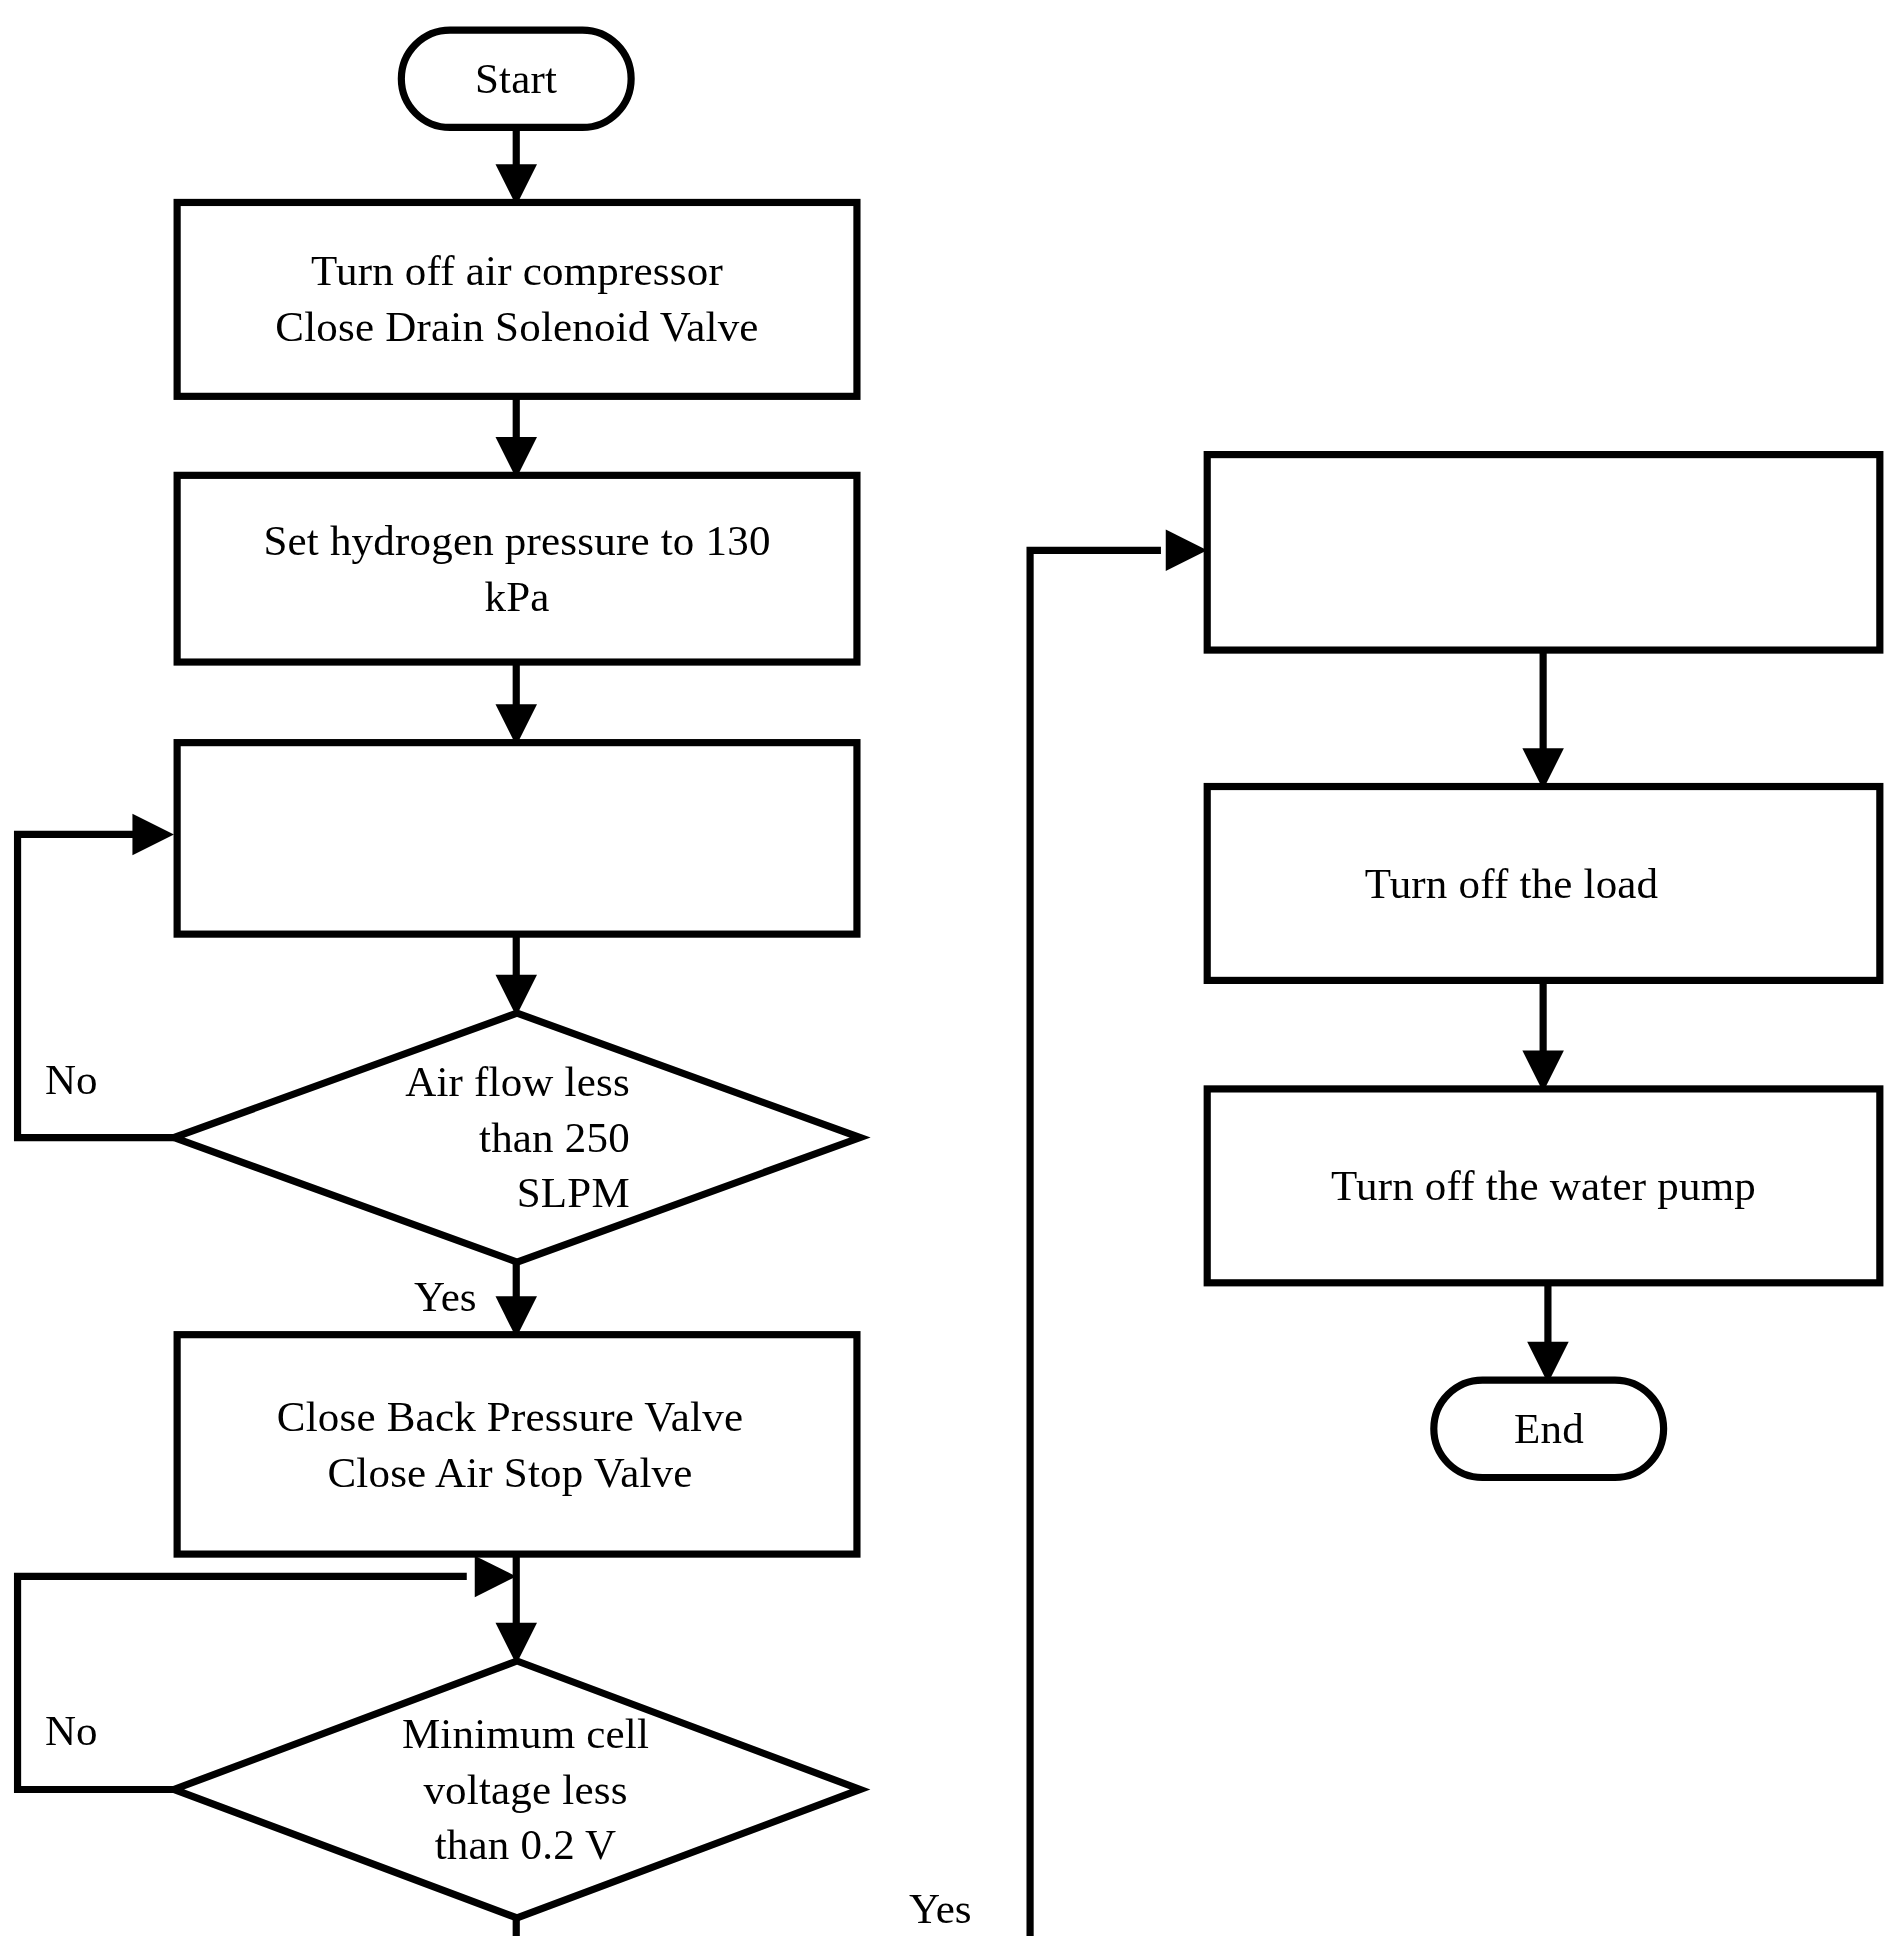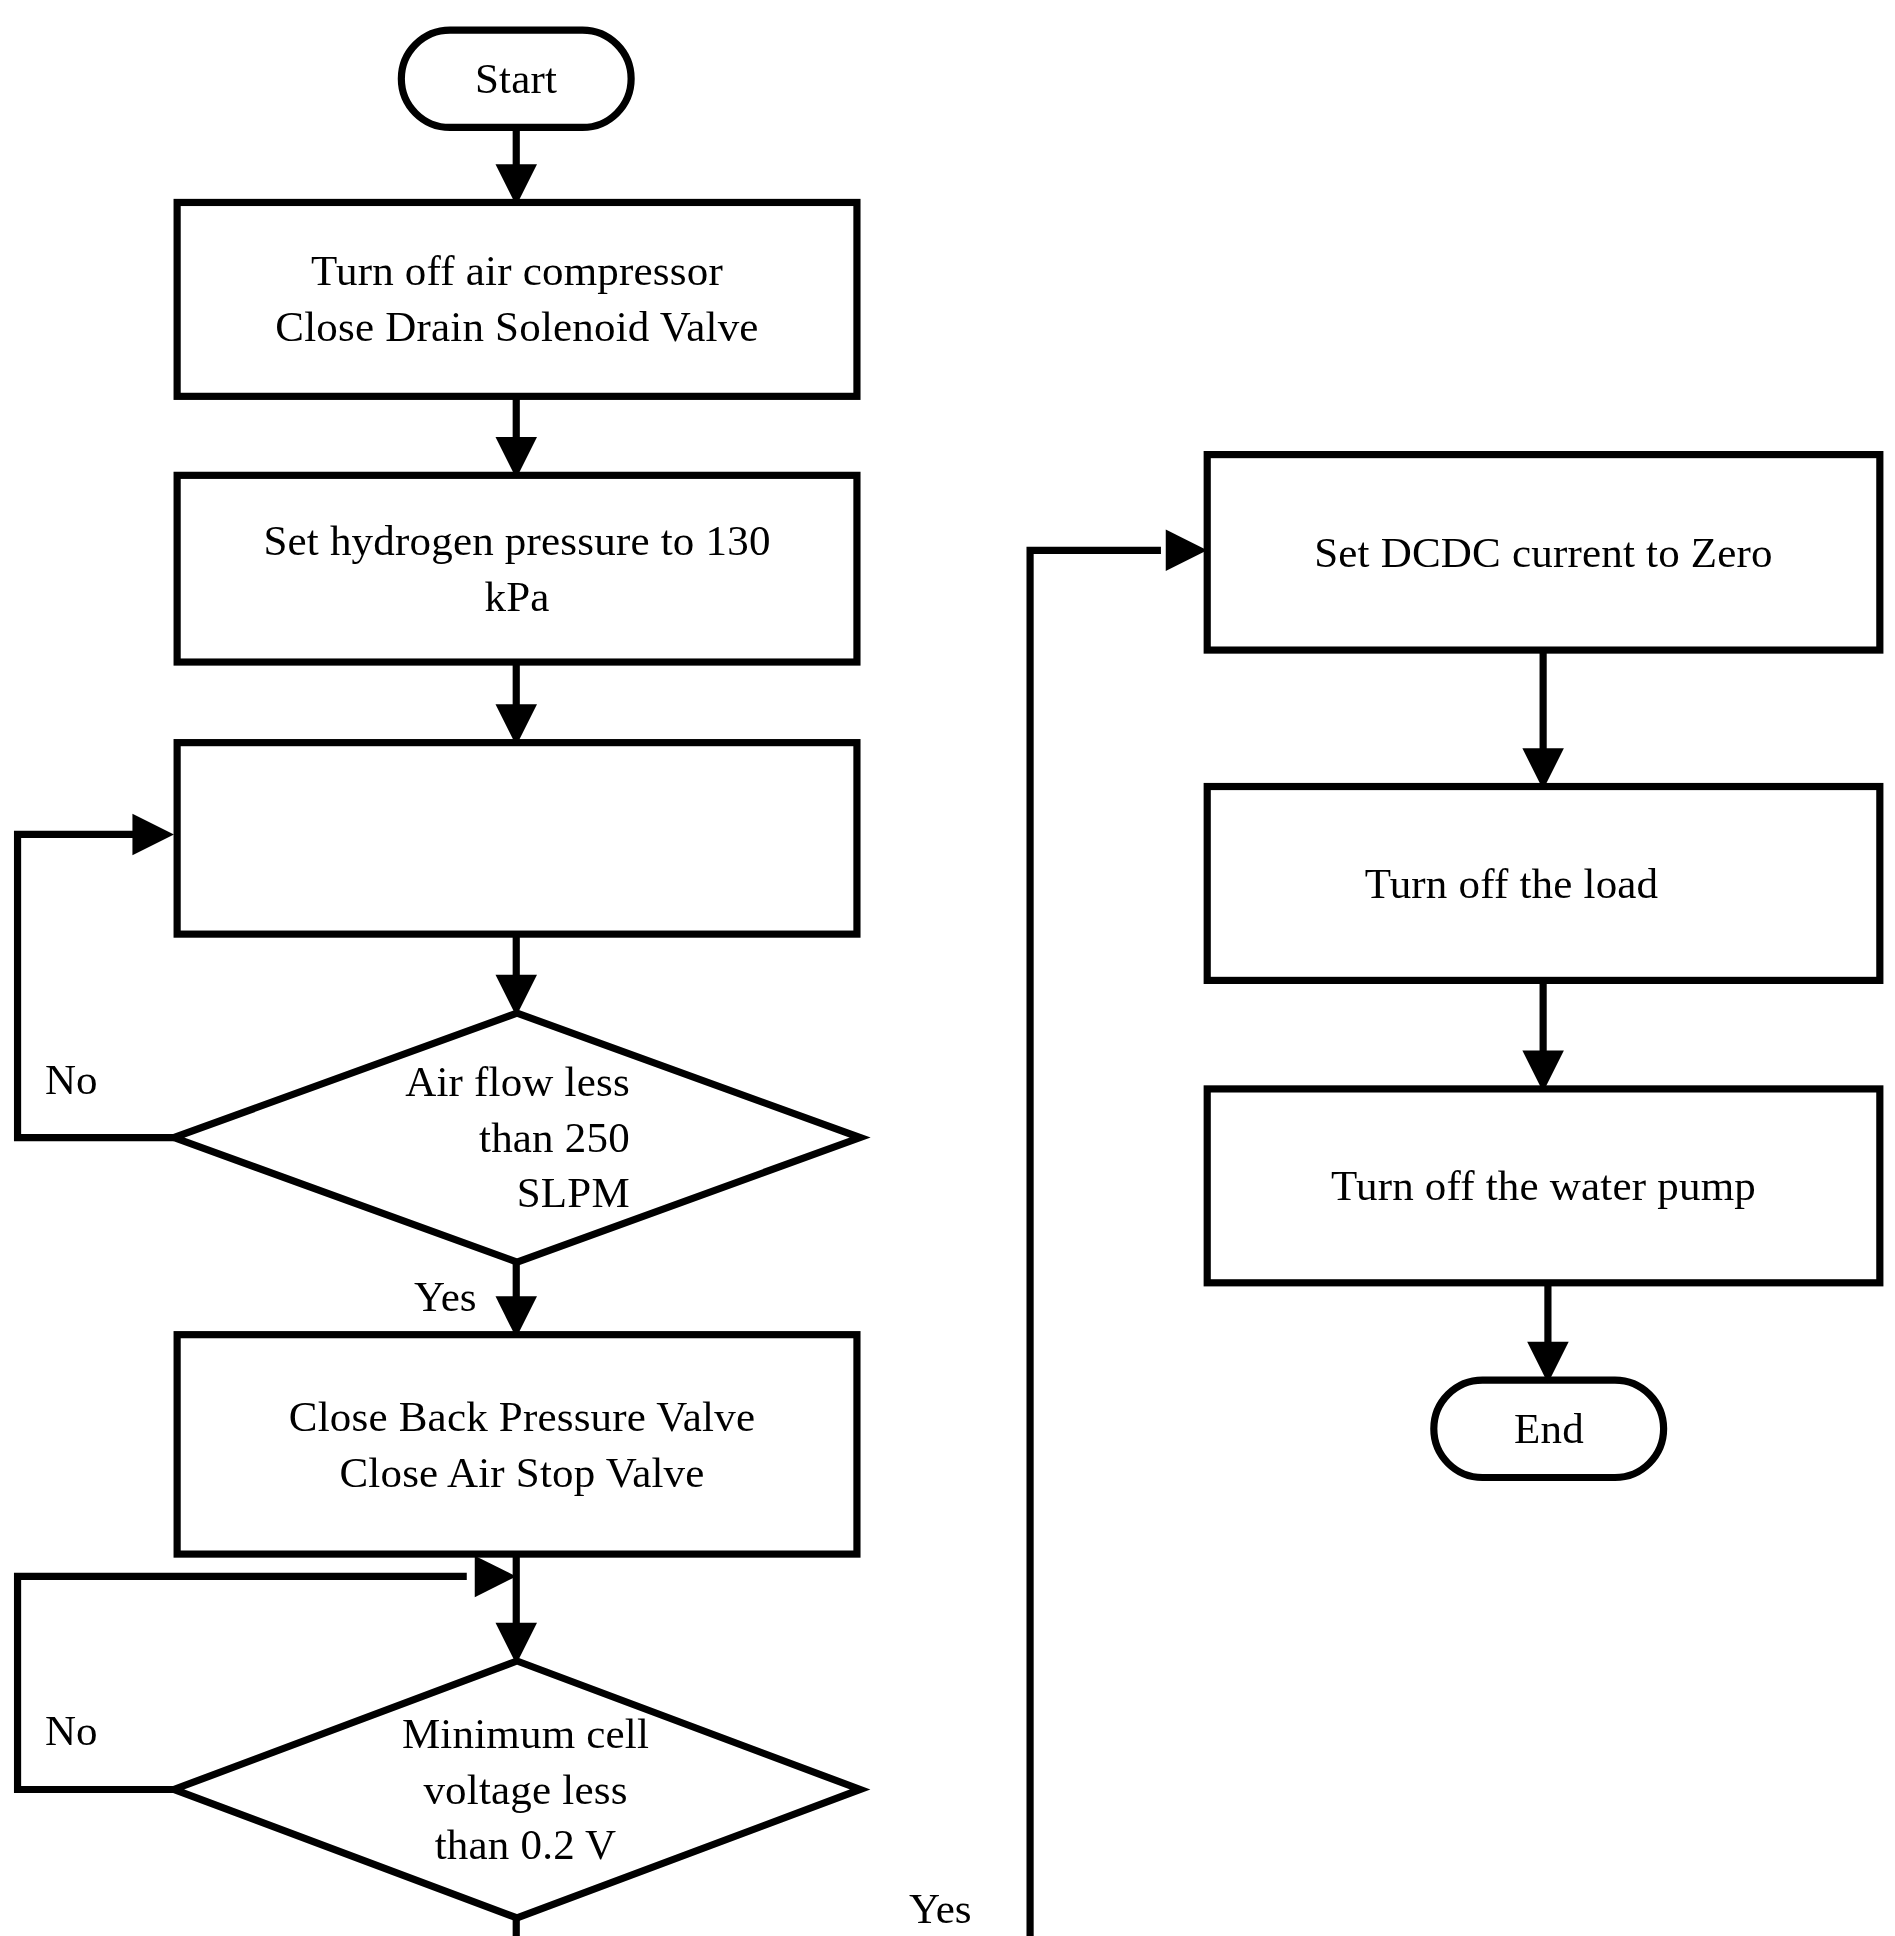--- a/index.html
+++ b/index.html
@@ -156,34 +156,31 @@
 kPa</span>
   </div>
 
 
   <div class="node-label" style="left:318px; top:999px; width:399px; height:249px;text-align:right;">
     <span>Air flow less
 than 250
 SLPM</span>
   </div>
 
-  <div class="node-label" style="left:182px; top:1321px; width:680px; height:219px;">
+  <div class="node-label" style="left:170px; top:1321px; width:680px; height:219px;">
     <span>Close Back Pressure Valve
 Close Air Stop Valve</span>
   </div>
 
   <div class="node-label" style="left:326px; top:1647px; width:399px; height:257px;">
     <span>Minimum cell
 voltage less
 than 0.2 V</span>
   </div>
 
-  <div class="node-label" style="left:1207px; top:441px; width:673px; height:196px;">
-    <span>Set DCDC current to Zero</span>
-  </div>
 
   <div class="node-label" style="left:1175px; top:773px; width:673px; height:194px;">
     <span>Turn off the load</span>
   </div>
 
   <div class="node-label" style="left:1207px; top:1075px; width:673px; height:194px;">
     <span>Turn off the water pump</span>
   </div>
 
   <div class="node-label" style="left:1434px; top:1366px; width:230px; height:97px;">

